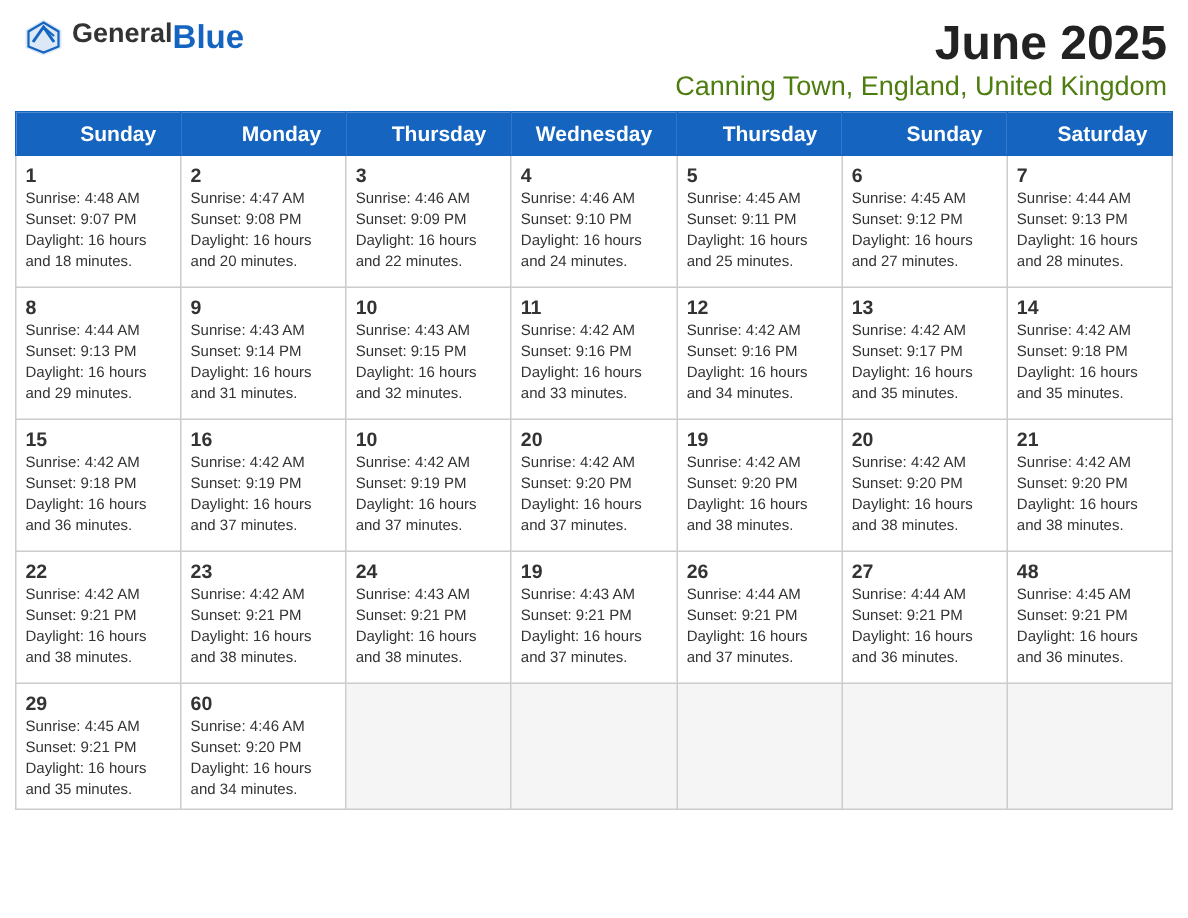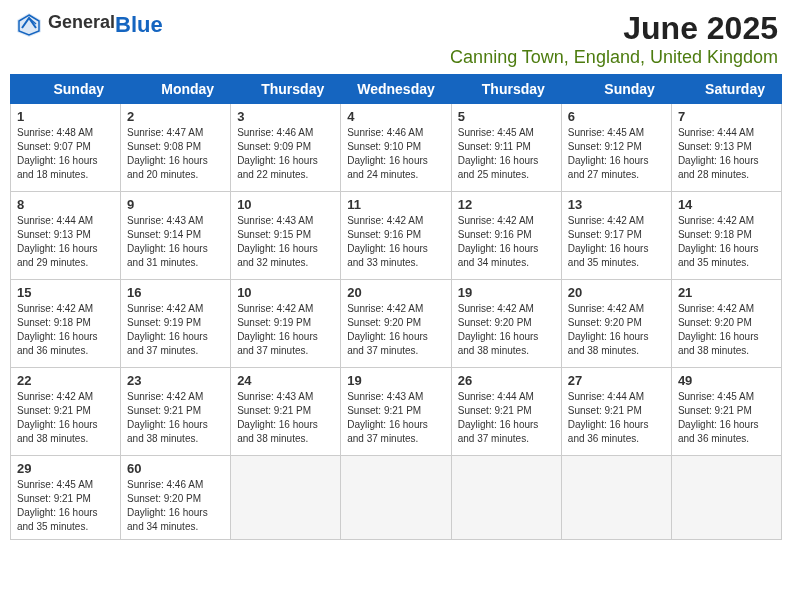--- a/index.html
+++ b/index.html
@@ -243,21 +243,21 @@
         </td>
         <td>
           <span class="day-num">26</span>
           <div class="day-info">Sunrise: 4:44 AM<br>Sunset: 9:21 PM<br>Daylight: 16 hours<br>and 37 minutes.</div>
         </td>
         <td>
           <span class="day-num">27</span>
           <div class="day-info">Sunrise: 4:44 AM<br>Sunset: 9:21 PM<br>Daylight: 16 hours<br>and 36 minutes.</div>
         </td>
         <td>
-          <span class="day-num">49</span>
+          <span class="day-num">48</span>
           <div class="day-info">Sunrise: 4:45 AM<br>Sunset: 9:21 PM<br>Daylight: 16 hours<br>and 36 minutes.</div>
         </td>
       </tr>
       <tr class="last-row">
         <td>
           <span class="day-num">29</span>
           <div class="day-info">Sunrise: 4:45 AM<br>Sunset: 9:21 PM<br>Daylight: 16 hours<br>and 35 minutes.</div>
         </td>
         <td>
           <span class="day-num">60</span>

